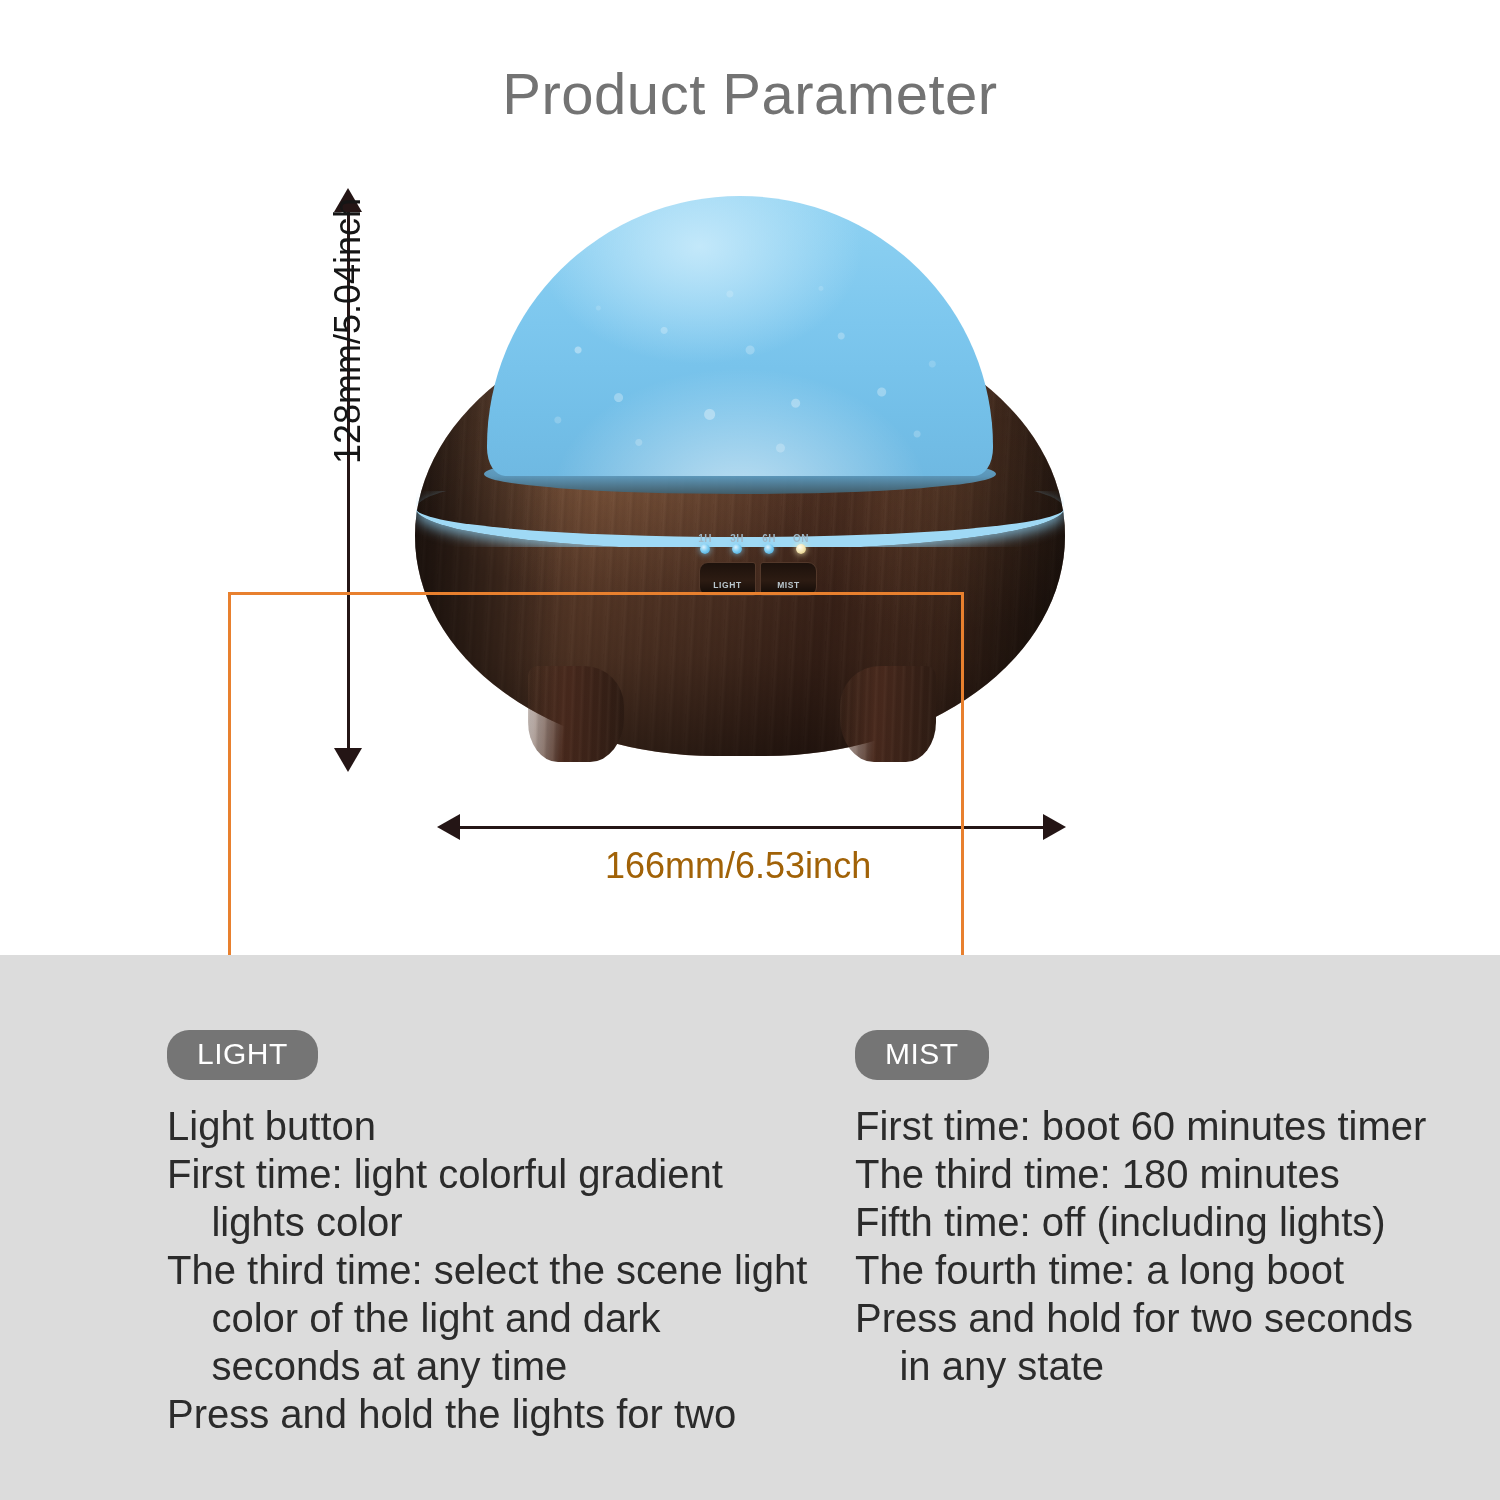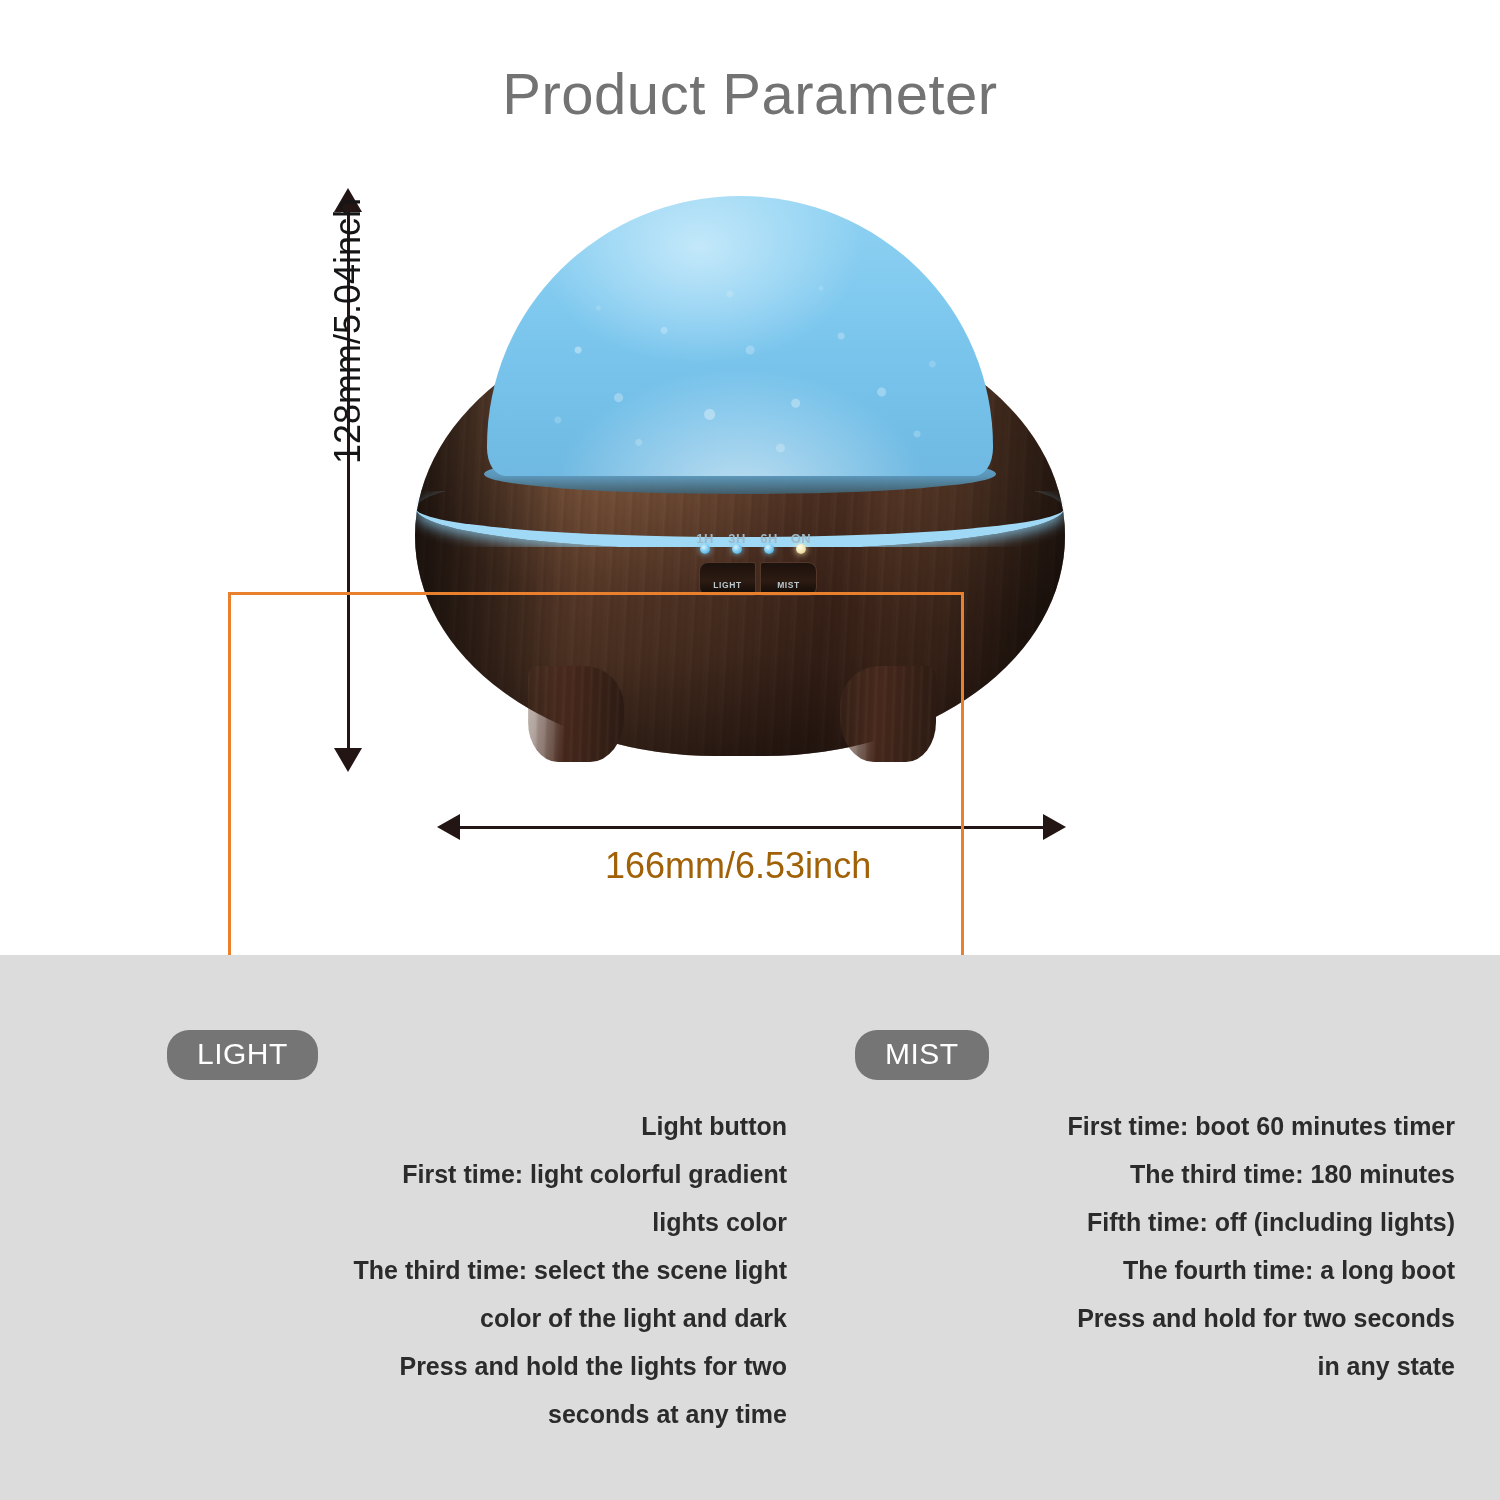--- a/index.html
+++ b/index.html
@@ -109,21 +109,21 @@
     border-bottom:13px solid #9fd9f5;
     box-shadow:0 5px 13px rgba(140,210,245,.75);
   }
 
   
   .panel { position:absolute; left:283px; top:338px; width:128px; height:62px; }
 
   .leds { position:absolute; left:0; top:0; width:128px; height:30px; }
   .led-group { position:absolute; width:24px; text-align:center; }
   .led-label {
-    font-size:13px; color:#9fb9c9; letter-spacing:.4px;
+    font-size:10px; color:#9fb9c9; letter-spacing:.4px;
     line-height:9px; font-weight:700;
   }
   .led-dot {
     width:10px; height:10px; border-radius:50%; margin:1px auto 0;
   }
   .led-dot.blue {
     background:radial-gradient(circle at 38% 32%, #ddf3ff 0%, #7fcdf2 45%, #3d9fd0 100%);
     box-shadow:0 0 6px rgba(130,205,242,.9);
   }
   .led-dot.amber {
@@ -219,22 +219,22 @@
     display:inline-block;
     background:#757575; color:#ffffff;
     border-radius:22px;
     padding:7px 30px 9px 30px;
     font-size:30px; letter-spacing:.5px;
     line-height:34px;
   }
 
   .desc { margin-top:22px; }
   .desc-line {
-    font-size:25px; color:#2b2b2b; line-height:48px;
-    white-space:pre; font-weight:700;text-align:right;
+    font-size:40px; color:#2b2b2b; line-height:48px;
+    white-space:pre; font-weight:400;
   }
 </style>
 </head>
 <body>
 
 <div id="hero">
 
   <div id="page-title">Product Parameter</div>
 
   <div id="product">
@@ -306,22 +306,22 @@
 <div id="panel-gray"></div>
 
 <div class="col" id="col-light">
   <div class="badge">LIGHT</div>
   <div class="desc">
     <div class="desc-line">Light button</div>
     <div class="desc-line">First time: light colorful gradient</div>
     <div class="desc-line">    lights color</div>
     <div class="desc-line">The third time: select the scene light</div>
     <div class="desc-line">    color of the light and dark</div>
+    <div class="desc-line">    seconds at any time</div>
     <div class="desc-line">Press and hold the lights for two</div>
-    <div class="desc-line">    seconds at any time</div>
   </div>
 </div>
 
 <div class="col" id="col-mist">
   <div class="badge">MIST</div>
   <div class="desc">
     <div class="desc-line">First time: boot 60 minutes timer</div>
     <div class="desc-line">The third time: 180 minutes</div>
     <div class="desc-line">Fifth time: off (including lights)</div>
     <div class="desc-line">The fourth time: a long boot</div>

